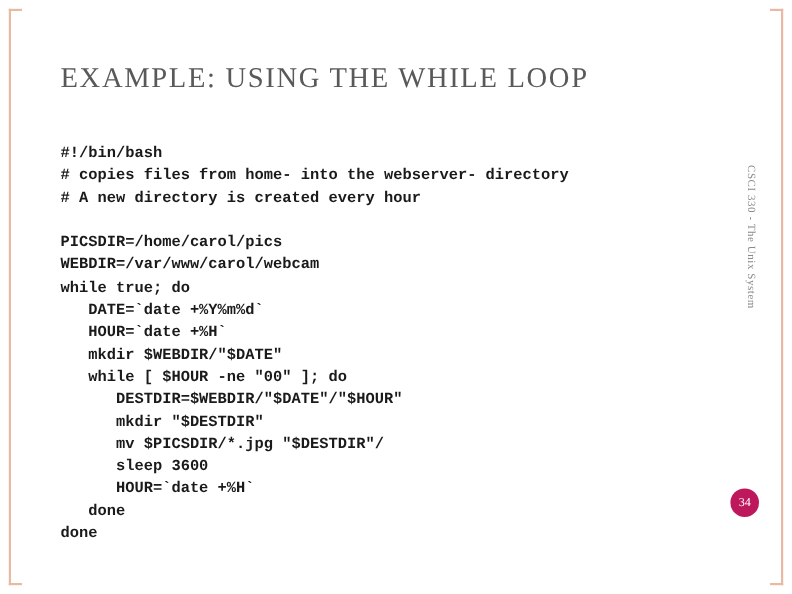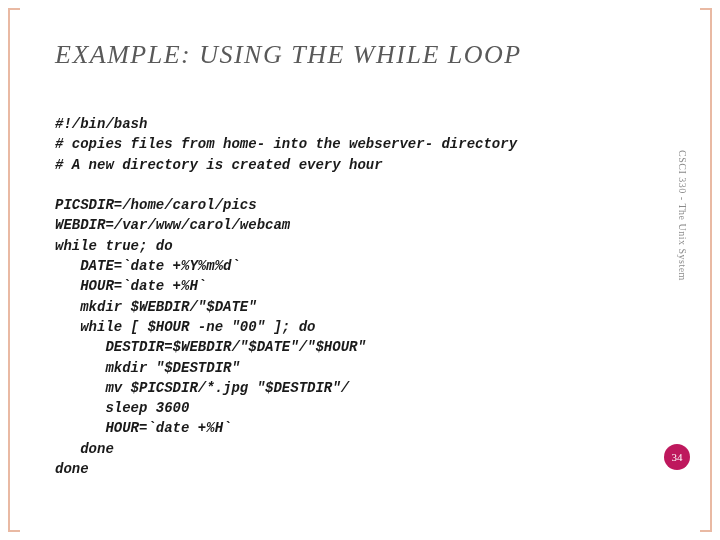--- a/index.html
+++ b/index.html
@@ -27,23 +27,22 @@
     top: 8px;
     bottom: 8px;
     width: 12px;
     border-right: 2px solid #e9b9a3;
     border-top: 2px solid #e9b9a3;
     border-bottom: 2px solid #e9b9a3;
   }
   .content {
     position: absolute;
     left: 55px;
-    top: 40px;
+    top: 56px;
     right: 70px;
-    font-style: italic;
   }
   .title {
     font-size: 26px;
     font-weight: 400;
     color: #595959;
     letter-spacing: 1.5px;
     font-family: Georgia, 'Times New Roman', serif;
     margin-bottom: 28px;
   }
   .code {

